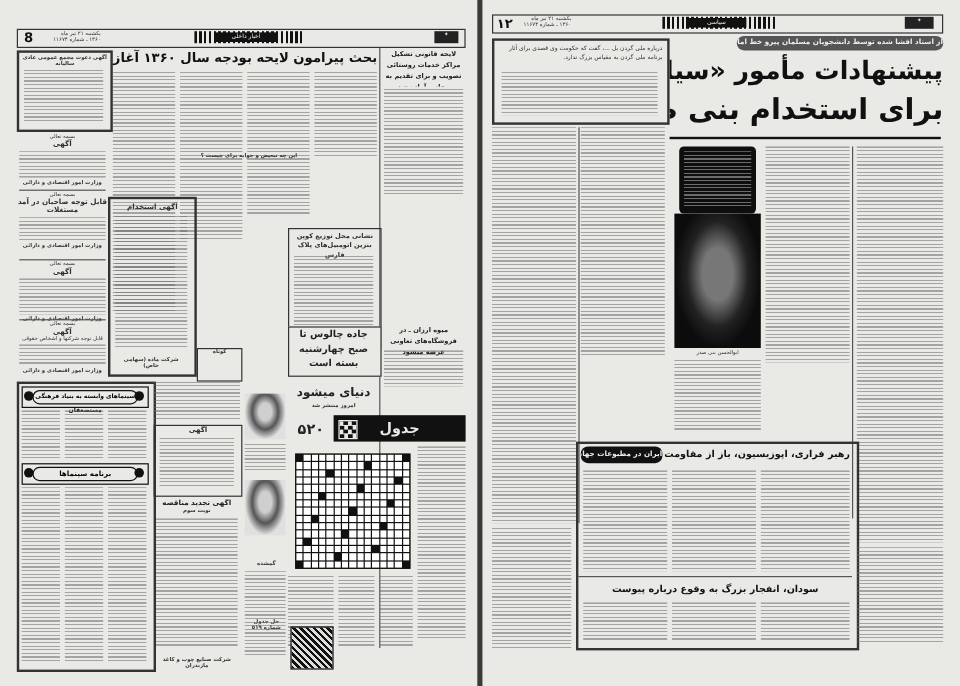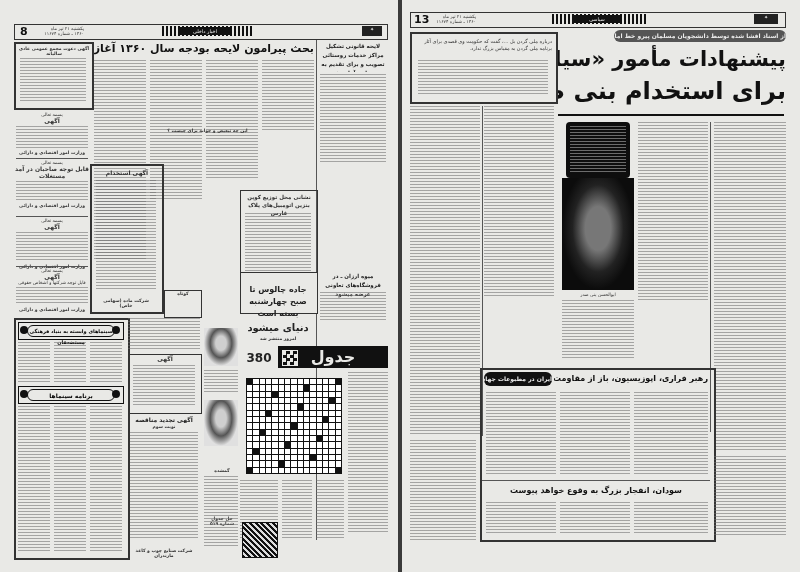--- a/index.html
+++ b/index.html
@@ -23,21 +23,21 @@
   .photo{position:absolute;background:radial-gradient(ellipse at 50% 45%,#777 0 25%,#222 50%,#0c0c0c 70%);}
   .photo.light{background:radial-gradient(ellipse at 50% 40%,#cfcfcf 0 22%,#555 45%,#e0e0e0 70%);}
   .blackbox{position:absolute;background:#0e0e0e;border-radius:4px;}
   .pill{position:absolute;background:#555;border-radius:6px;color:#eee;font-size:6px;font-weight:bold;direction:rtl;text-align:center;line-height:12px;white-space:nowrap;overflow:hidden;}
   .grid{position:absolute;display:grid;background:#111;gap:1px;border:1px solid #111;}
   .grid div{background:#fff;}
   .grid div.b{background:#111;}
   .cinema-banner{position:absolute;border:1px solid #111;background:#e9e9e6;}
   .cinema-banner .inner{position:absolute;left:8px;right:8px;top:2px;bottom:2px;border:1px solid #111;border-radius:8px;font-size:6px;font-weight:bold;text-align:center;line-height:12px;direction:rtl;}
   .dot{position:absolute;width:8px;height:8px;border-radius:50%;background:#111;}
-  .jadval{position:absolute;background:#111;color:#e9e9e6;font-weight:bold;font-size:16px;letter-spacing:6px;text-align:center;direction:rtl;}
+  .jadval{position:absolute;background:#111;color:#e9e9e6;font-weight:bold;font-size:12px;letter-spacing:6px;text-align:center;direction:rtl;}
   .logo{position:absolute;background:#222;color:#ddd;font-size:5px;font-style:italic;text-align:center;}
 </style>
 </head>
 <body>
 
 <div class="spread">
 
   <div class="page left">
 
     <div class="boxed" style="left:14px;top:24px;width:372px;height:14px;"></div>
@@ -100,30 +100,30 @@
       <div class="colbody" style="left:4px;top:14px;width:60px;height:110px;"></div>
       <div class="small abs" style="left:4px;bottom:4px;width:60px;text-align:center;font-weight:bold;">شرکت ماده (سهامی خاص)</div>
     </div>
 
     <div class="boxed" style="left:240px;top:190px;width:76px;height:100px;">
       <div class="small" style="text-align:center;font-weight:bold;font-size:5.5px;padding:2px;line-height:8px;">نشانی محل توزیع کوپن بنزین اتومبیل‌های پلاک فارس</div>
       <div class="colbody" style="left:4px;top:22px;width:66px;height:70px;"></div>
     </div>
 
     <div class="boxed" style="left:240px;top:272px;width:76px;height:40px;background:#e9e9e6;">
-      <div class="subhead" style="left:2px;top:11px;width:70px;font-size:8px;white-space:normal;line-height:12px;">جاده چالوس تا صبح چهارشنبه بسته است</div>
+      <div class="subhead" style="left:2px;top:0;width:70px;font-size:8px;white-space:normal;line-height:12px;">جاده چالوس تا صبح چهارشنبه بسته است</div>
     </div>
 
     <div class="subhead" style="left:318px;top:272px;width:70px;font-size:5.5px;white-space:normal;line-height:9px;">میوه ارزان ـ در فروشگاه‌های تعاونی عرضه میشود</div>
     <div class="colbody" style="left:320px;top:292px;width:66px;height:30px;"></div>
 
     <div class="subhead" style="left:240px;top:322px;width:76px;font-size:10px;">دنیای میشود</div>
     <div class="small abs" style="left:240px;top:336px;width:76px;text-align:center;font-weight:bold;">امروز منتشر شد</div>
 
-    <div class="subhead" style="left:244px;top:351px;width:30px;font-size:12px;">380</div>
+    <div class="subhead" style="left:244px;top:351px;width:30px;font-size:12px;">۵۲۰</div>
     <div class="jadval" style="left:278px;top:346px;width:110px;height:22px;line-height:22px;">
       <span>جدول</span>
     </div>
     <div class="abs" style="left:282px;top:350px;width:14px;height:14px;background:repeating-conic-gradient(#111 0 25%,#e9e9e6 0 50%) 0 0/7px 7px;border:1px solid #e9e9e6;"></div>
 
     <div class="grid" id="xword" style="left:246px;top:378px;width:94px;height:94px;grid-template-columns:repeat(15,1fr);grid-template-rows:repeat(15,1fr);">
         <div class="b"></div>
         <div></div>
         <div></div>
         <div></div>
@@ -393,21 +393,21 @@
     <div class="boxed" style="left:164px;top:290px;width:36px;height:26px;">
       <div class="small" style="text-align:center;font-weight:bold;">کوتاه</div>
     </div>
   </div>
 
   <div class="gutter"></div>
 
   <div class="page right">
 
     <div class="boxed" style="left:8px;top:12px;width:374px;height:14px;"></div>
-    <div class="pagenum" style="left:12px;top:13px;">13</div>
+    <div class="pagenum" style="left:12px;top:13px;">۱۲</div>
     <div class="abs small" style="left:30px;top:14px;width:44px;text-align:right;">یکشنبه ۲۱ تیر ماه</div>
     <div class="abs small" style="left:30px;top:19px;width:44px;text-align:right;">۱۳۶۰ ـ شماره ۱۱۶۷۴</div>
     <div class="bar" style="left:150px;top:14px;width:96px;height:10px;"></div>
     <div class="bar-label" style="left:170px;top:15px;width:50px;height:8px;">سیاسی</div>
     <div class="logo" style="left:352px;top:14px;width:24px;height:10px;">✦</div>
 
     <div class="pill" style="left:212px;top:30px;width:172px;height:12px;">از اسناد افشا شده توسط دانشجویان مسلمان پیرو خط امام</div>
 
     <div class="headline" style="left:156px;top:44px;width:228px;height:30px;font-size:21px;line-height:30px;">پیشنهادات مأمور «سیا»</div>
     <div class="headline" style="left:156px;top:74px;width:228px;height:34px;font-size:24px;line-height:34px;">برای استخدام بنی صدر</div>
@@ -433,21 +433,21 @@
     <div class="small abs" style="left:160px;top:292px;width:72px;text-align:center;">ابوالحسن بنی صدر</div>
     <div class="colbody" style="left:160px;top:300px;width:72px;height:60px;"></div>
 
     <div class="boxed" style="left:78px;top:368px;width:232px;height:170px;border-width:2px;"></div>
     <div class="pill" style="left:82px;top:372px;width:68px;height:14px;background:#111;line-height:14px;">ایران در مطبوعات جهان</div>
     <div class="headline" style="left:152px;top:372px;width:154px;height:14px;font-size:8px;line-height:14px;">رهبر فراری، اپوزیسیون، باز از مقاومت دم میزند!</div>
     <div class="colbody" style="left:84px;top:392px;width:70px;height:84px;"></div>
     <div class="colbody" style="left:158px;top:392px;width:70px;height:84px;"></div>
     <div class="colbody" style="left:232px;top:392px;width:74px;height:84px;"></div>
     <div class="rule-h" style="left:80px;top:480px;width:228px;"></div>
-    <div class="headline" style="left:82px;top:484px;width:224px;height:14px;font-size:8px;line-height:14px;">سودان، انفجار بزرگ به وقوع خواهد پیوست</div>
+    <div class="headline" style="left:82px;top:484px;width:224px;height:14px;font-size:8px;line-height:14px;">سودان، انفجار بزرگ به وقوع درباره پیوست</div>
     <div class="colbody" style="left:84px;top:502px;width:70px;height:32px;"></div>
     <div class="colbody" style="left:158px;top:502px;width:70px;height:32px;"></div>
     <div class="colbody" style="left:232px;top:502px;width:74px;height:32px;"></div>
 
     <div class="colbody" style="left:8px;top:440px;width:66px;height:100px;"></div>
     <div class="colbody" style="left:312px;top:456px;width:72px;height:80px;"></div>
   </div>
 </div>
 
 </body></html>

